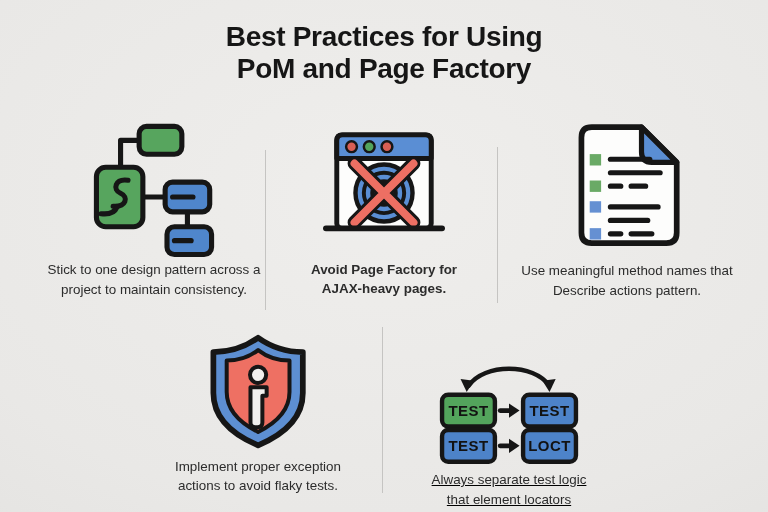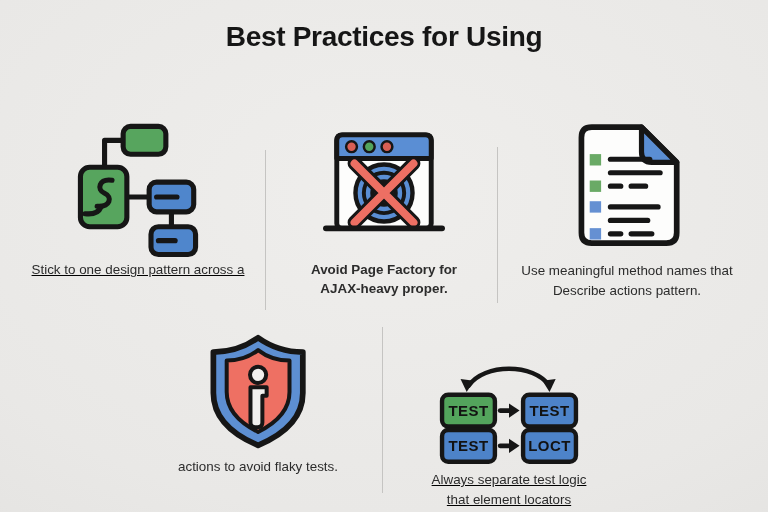--- a/index.html
+++ b/index.html
@@ -8,21 +8,21 @@
     background:radial-gradient(125% 125% at 50% 38%, #efeeec 0%, #e9e8e6 50%, #dddcda 100%);
     font-family:"Liberation Sans", sans-serif;
   }
   .title{
     position:absolute;top:21px;left:0;right:0;margin:0;
     text-align:center;font-size:28px;font-weight:bold;color:#161616;
     line-height:1.13;letter-spacing:-0.3px;
   }
   .title span{display:block;}
   .item{position:absolute;display:flex;flex-direction:column;align-items:center;}
-  .item-1{left:20px;top:119px;width:236px;text-decoration:underline;}
+  .item-1{left:36px;top:119px;width:236px;}
   .item-2{left:274px;top:129px;width:220px;}
   .item-3{left:507px;top:122px;width:240px;justify-content:space-between;}
   .item-4{left:140px;top:333px;width:236px;}
   .item-5{left:400px;top:356px;width:218px;text-decoration:underline;}
   .caption{
     margin:0;font-size:13.4px;color:#2c2c2c;text-align:center;line-height:1.44;
   }
   .caption span{display:block;white-space:nowrap;}
   .item-1 .caption{margin-top:2px;}
   .item-2 .caption{margin-top:21px;font-weight:bold;}
@@ -39,20 +39,21 @@
     fill:#121212;text-anchor:middle;letter-spacing:.5px;
   }
 </style>
 </head>
 <body>
 
 <div class="canvas">
 
   <h1 class="title">
     <span>Best Practices for Using</span>
+    <span>PoM and Page Factory</span>
   </h1>
 
   <div class="vdiv vdiv-1"></div>
   <div class="vdiv vdiv-2"></div>
   <div class="vdiv vdiv-3"></div>
 
   <section class="item item-1">
     <svg width="130" viewBox="0 0 140 150">
       <g stroke="#161616" stroke-width="5.5" stroke-linecap="round" stroke-linejoin="round">
         <path d="M54,23 H34 V52" fill="none"></path>
@@ -63,20 +64,21 @@
         <path d="M42,66 C28,64 25,76 34,80 C43,84 40,95 26,94" fill="none"></path>
         <path d="M13,102 C22,103 28,100 30,95" fill="none"></path>
         <rect x="82" y="68" width="48" height="32" rx="8" fill="#4f86cc"></rect>
         <path d="M90,84 H112" fill="none"></path>
         <rect x="84" y="116" width="48" height="30" rx="8" fill="#4f86cc"></rect>
         <path d="M92,131 H110" fill="none"></path>
       </g>
     </svg>
     <p class="caption">
       <span>Stick to one design pattern across a</span>
+      <span>project to maintain consistency.</span>
     </p>
   </section>
 
   <section class="item item-2">
     <svg width="122" viewBox="0 0 124 112">
       <g stroke="#161616" stroke-linecap="round" stroke-linejoin="round">
         <rect x="14" y="6" width="96" height="95" rx="5" fill="#fdfdfc" stroke-width="5"></rect>
         <path d="M14,30 V12 Q14,6 20,6 H104 Q110,6 110,12 V30 Z" fill="#5a8ed4" stroke-width="5"></path>
         <circle cx="29" cy="18" r="5.5" fill="#d95f54" stroke-width="2.5"></circle>
         <circle cx="47" cy="18" r="5.5" fill="#53a45c" stroke-width="2.5"></circle>
@@ -84,21 +86,21 @@
         <circle cx="62" cy="65" r="29" fill="#5a8ed4" stroke-width="4.5"></circle>
         <circle cx="62" cy="65" r="20.5" fill="none" stroke-width="4"></circle>
         <circle cx="62" cy="65" r="12" fill="none" stroke-width="4"></circle>
         <path d="M32,35 L92,95 M92,35 L32,95" fill="none" stroke-width="14"></path>
         <path d="M32,35 L92,95 M92,35 L32,95" fill="none" stroke="#ed6f63" stroke-width="8"></path>
         <path d="M3,101 H121" fill="none" stroke-width="6"></path>
       </g>
     </svg>
     <p class="caption">
       <span>Avoid Page Factory for</span>
-      <span>AJAX-heavy proper.</span>
+      <span>AJAX-heavy pages.</span>
     </p>
   </section>
 
   <section class="item item-3">
     <svg width="116" viewBox="0 0 112 122">
       <g stroke="#161616" stroke-linecap="round" stroke-linejoin="round">
         <path d="M22,5 H70 L104,39 V107 Q104,117 94,117 H22 Q12,117 12,107 V15 Q12,5 22,5 Z" fill="#fdfdfc" stroke-width="5.5"></path>
         <path d="M70,5 L104,39 H80 Q70,39 70,29 Z" fill="#5a8ed4" stroke-width="5"></path>
         <rect x="20" y="31" width="11" height="11" fill="#6aaa66" stroke="none"></rect>
         <rect x="20" y="56.5" width="11" height="11" fill="#6aaa66" stroke="none"></rect>
@@ -123,20 +125,21 @@
   <section class="item item-4">
     <svg height="118" viewBox="0 0 120 124">
       <g stroke="#161616" stroke-linecap="round" stroke-linejoin="round">
         <path d="M60,5 C46,15 30,20 13,20 V63 C13,90 34,107 60,118 C86,107 107,90 107,63 V20 C90,20 74,15 60,5 Z" fill="#5d8fd2" stroke-width="6"></path>
         <path d="M60,18 C51,25 39,29 27,29 V62 C27,82 42,95 60,104 C78,95 93,82 93,62 V29 C81,29 69,25 60,18 Z" fill="#ee7063" stroke-width="4.2"></path>
         <circle cx="60" cy="44" r="8.5" fill="#f1f0ee" stroke-width="4.2"></circle>
         <path d="M52,57 H69 V66 H64.5 V94 Q64.5,99 59.5,99 H57 Q52,99 52,94 Z" fill="#f1f0ee" stroke-width="4.2"></path>
       </g>
     </svg>
     <p class="caption">
+      <span>Implement proper exception</span>
       <span>actions to avoid flaky tests.</span>
     </p>
   </section>
 
   <section class="item item-5">
     <svg width="148" viewBox="0 0 168 124">
       <g stroke="#161616" stroke-linecap="round" stroke-linejoin="round">
         <path d="M38,34 C56,8 112,8 130,34" fill="none" stroke-width="5"></path>
         <polygon points="36,41 29,26 44,28" fill="#161616" stroke="none"></polygon>
         <polygon points="130,41 122,28 137,26" fill="#161616" stroke="none"></polygon>

